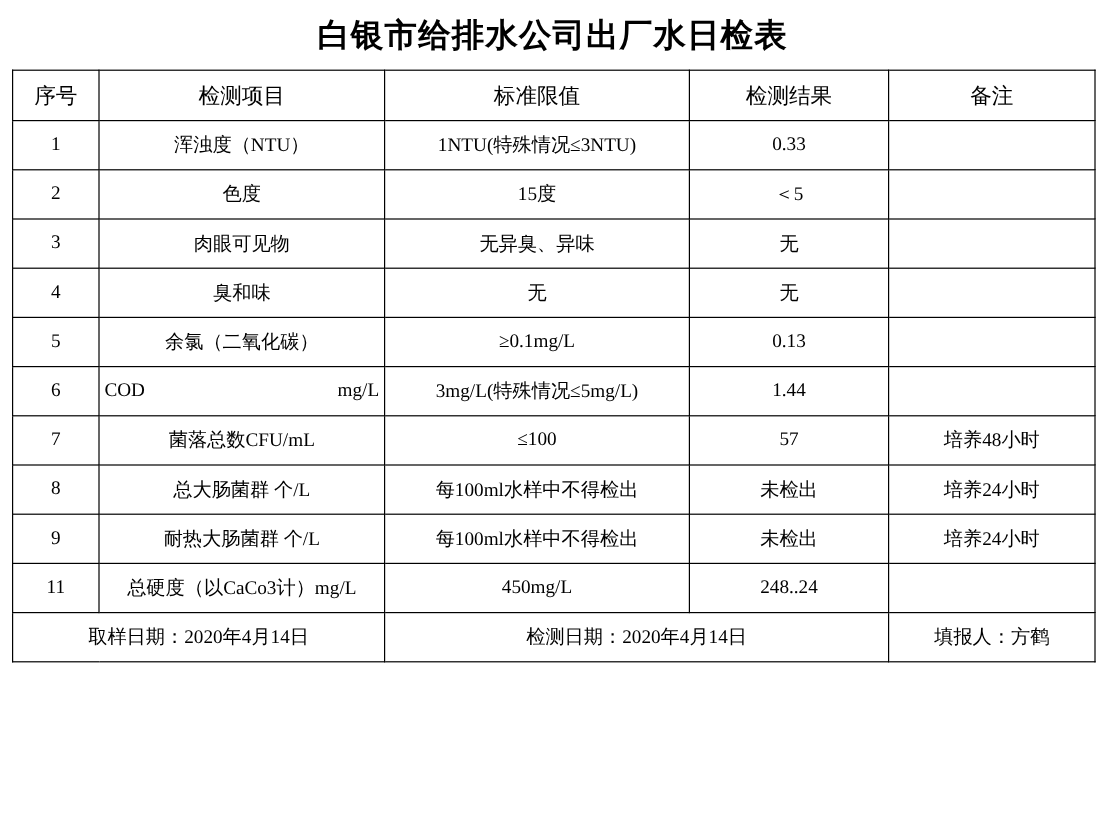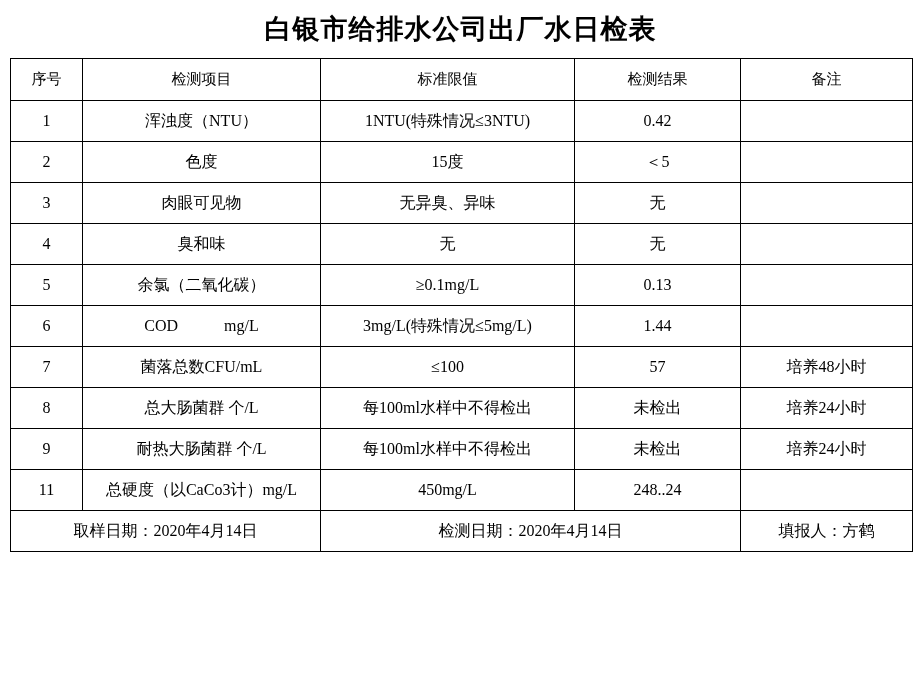--- a/index.html
+++ b/index.html
@@ -46,34 +46,34 @@
     vertical-align: middle;
     font-size: 16px;
     font-weight: normal;
     padding: 0 4px;
     box-sizing: border-box;
     overflow: hidden;
     white-space: nowrap;
   }
   table.report thead td {
     height: 42px;
-    font-size: 15px;
+    font-size: 18px;
   }
   table.report tbody td {
     height: 41px;
   }
   .col-no      { width: 72px; }
   .col-item    { width: 238px; }
   .col-limit   { width: 254px; }
   .col-result  { width: 166px; }
   .col-remark  { width: 172px; }
 
   .cell-item-split {
     display: flex;
-    justify-content: center;
+    justify-content: space-between;
     align-items: center;
   }
   .cell-item-split .part-a { }
   .cell-item-split .gap { display: inline-block; width: 46px; }
 
   .footer-row td {
     height: 44px;
     font-size: 16px;
     border: 1px solid #000000;
     text-align: center;
@@ -107,21 +107,21 @@
         <td>标准限值</td>
         <td>检测结果</td>
         <td>备注</td>
       </tr>
     </thead>
     <tbody>
       <tr>
         <td>1</td>
         <td>浑浊度（NTU）</td>
         <td>1NTU(特殊情况≤3NTU)</td>
-        <td>0.42</td>
+        <td>0.33</td>
         <td></td>
       </tr>
       <tr>
         <td>2</td>
         <td>色度</td>
         <td>15度</td>
         <td>＜5</td>
         <td></td>
       </tr>
       <tr>

